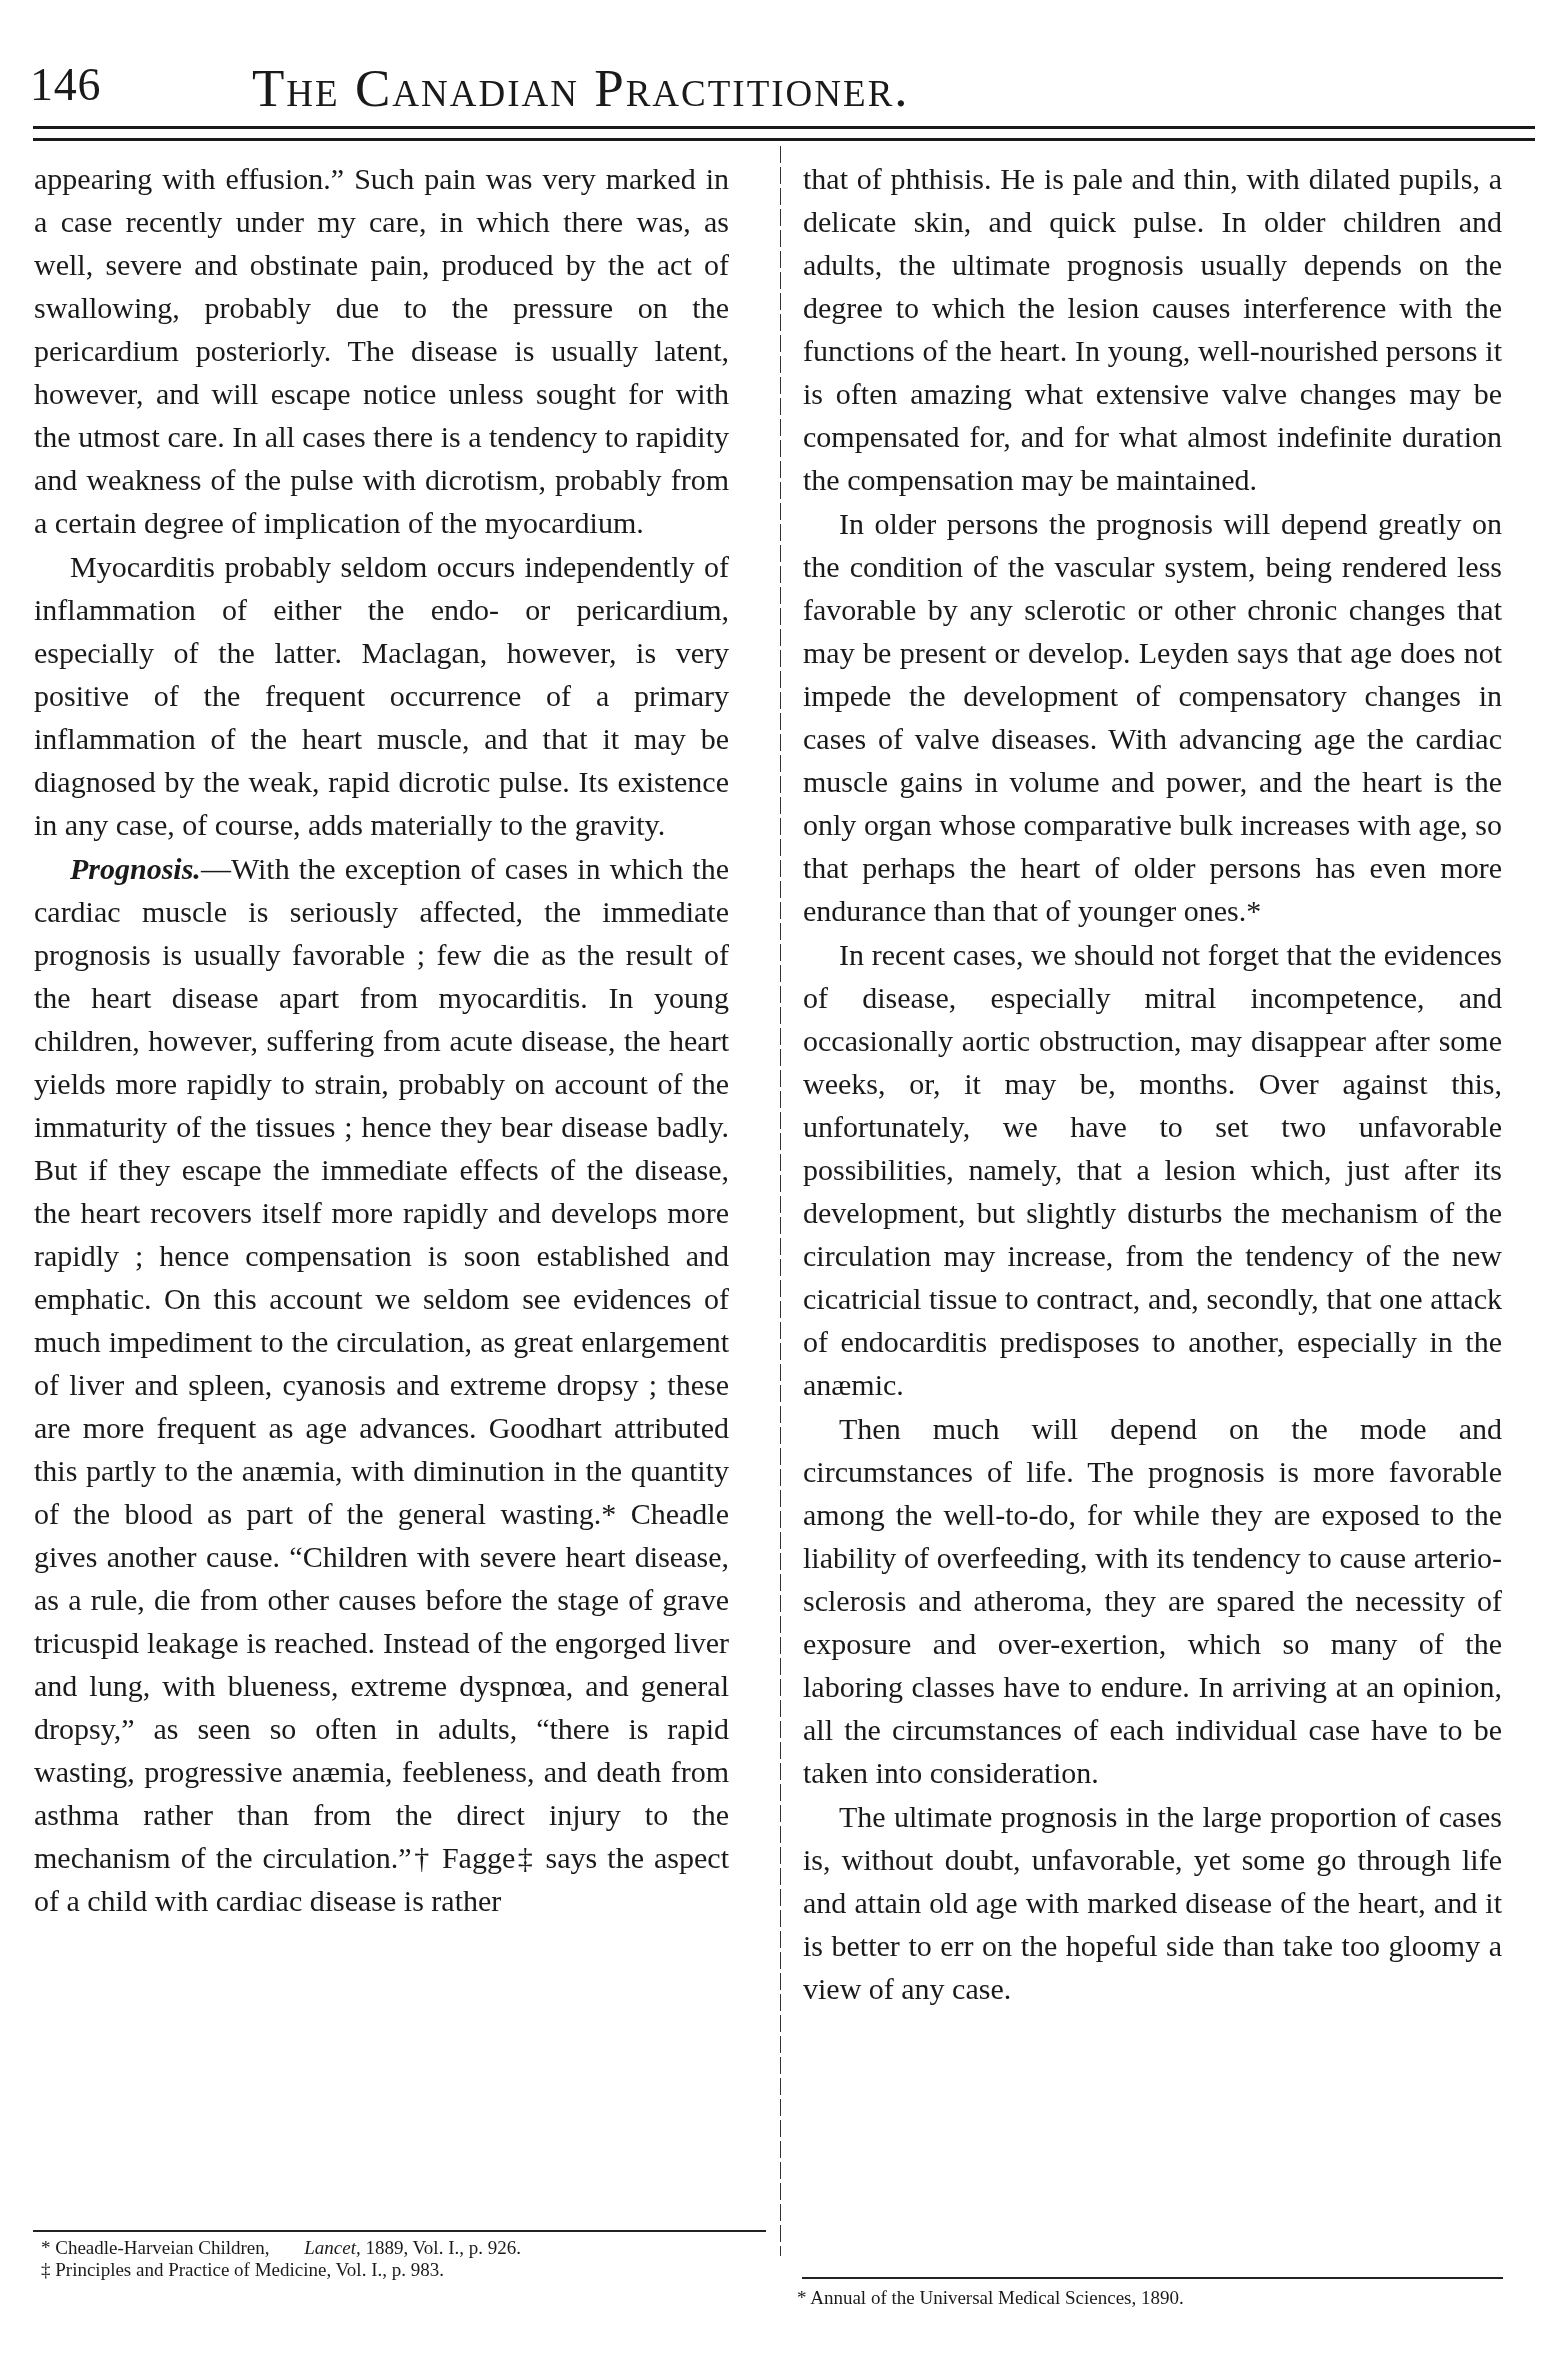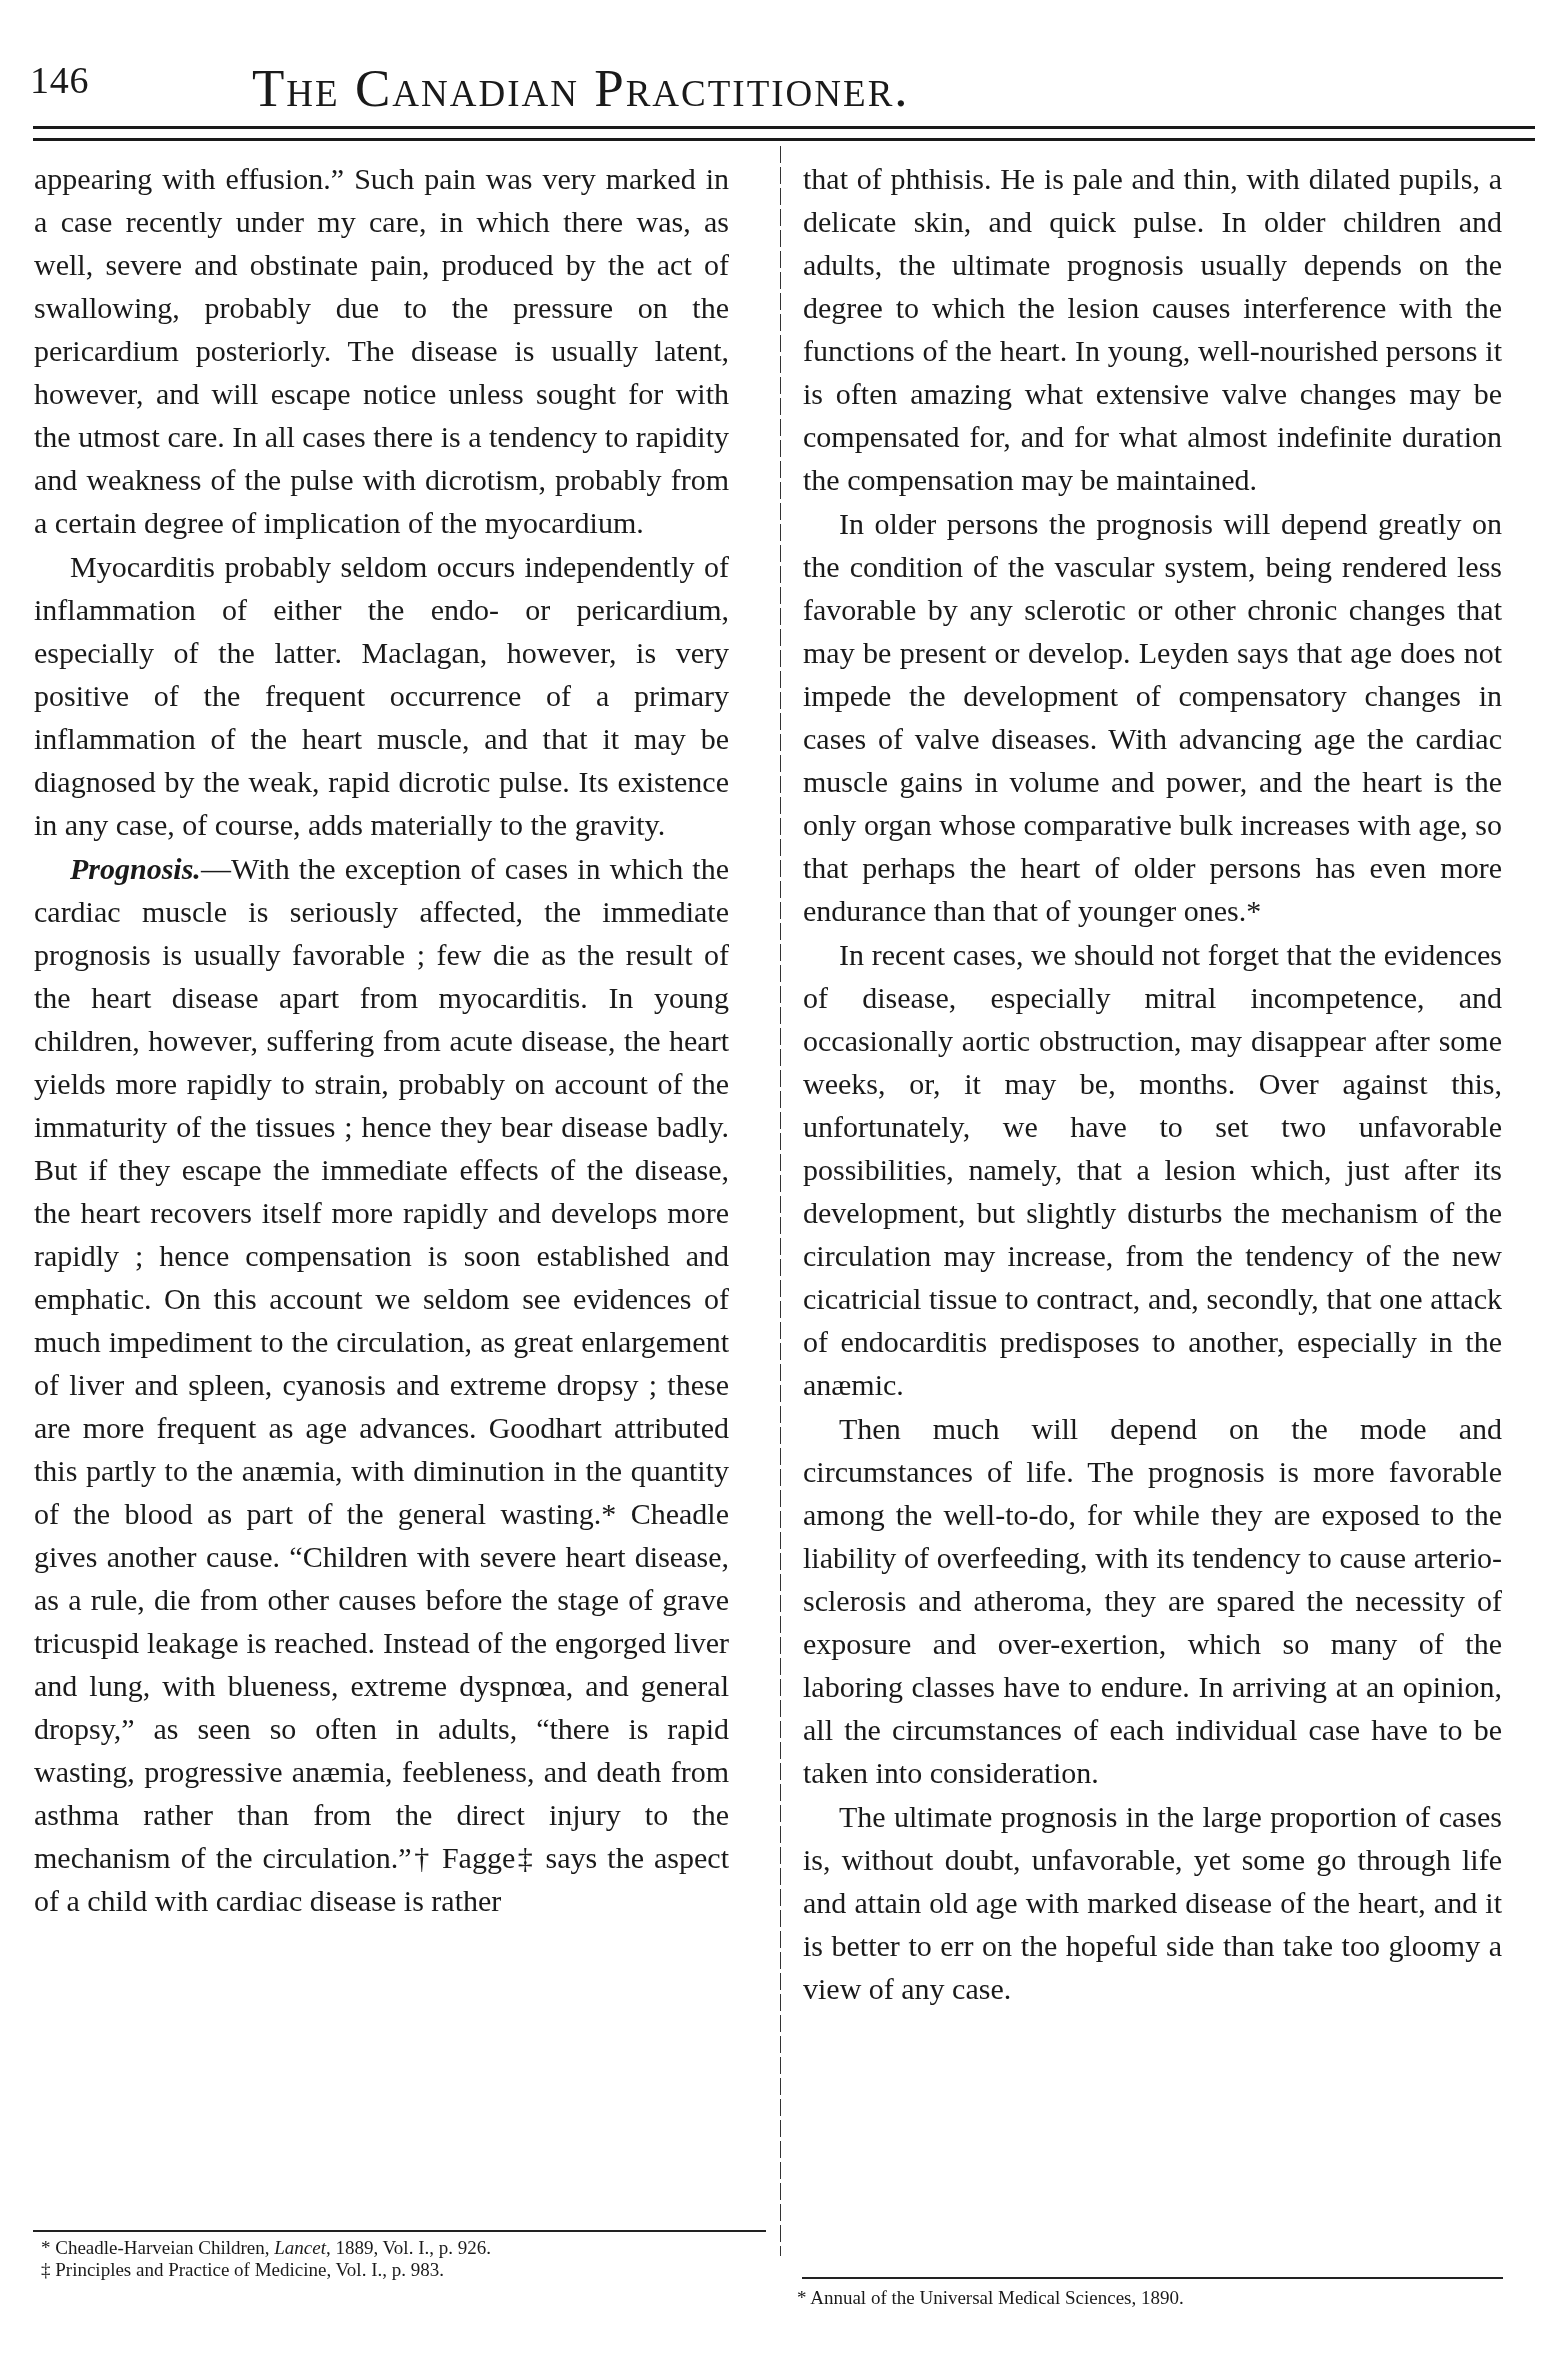--- a/index.html
+++ b/index.html
@@ -1,21 +1,21 @@
 <!DOCTYPE html>
 <html style="font-size:10.5px"><head>
 <meta charset="utf-8">
 <style>
   html, body { margin: 0; padding: 0; background: #ffffff; }
   body {
     width: 1563px; height: 2377px; position: relative; overflow: hidden;
     font-family: "Liberation Serif", "DejaVu Serif", serif; color: #1a1a1a;
   }
   .header { position: absolute; top: 58px; left: 30px; width: 1505px; height: 53px; }
-  .page-number { position: absolute; left: 0; top: 0; font-size: 38px; letter-spacing: 0.7px; }
+  .page-number { position: absolute; left: 0; top: 0; font-size: 46px; letter-spacing: 0.7px; }
   .running-head {
     position: absolute; left: 214px; top: 0; font-size: 53px; font-variant: small-caps;
     letter-spacing: 2px;
     margin-left: 8px;
   }
   .rule { position: absolute; left: 33px; width: 1502px; height: 2.6px; background: #1a1a1a; }
   .rule.r1 { top: 126px; }
   .rule.r2 { top: 138px; }
   .col-divider { position: absolute; left: 780px; top: 146px; width: 1.3px; height: 2110px;
     background: repeating-linear-gradient(#333 0 17px, transparent 17px 21px); }
@@ -29,21 +29,21 @@
   .para.indent { text-indent: 36px; }
   .para .it { font-style: italic; font-weight: bold; }
   .fn-rule { position: absolute; height: 2px; background: #222; }
   .fn-left-rule { left: 33px; top: 2230px; width: 733px; }
   .fn-right-rule { left: 802px; top: 2277px; width: 701px; }
   .footnotes { position: absolute; font-size: 19px; line-height: 22px; }
   .fn-left { left: 41px; top: 2237px; width: 723px; }
   .fn-right { left: 797px; top: 2287px; width: 703px; }
   .fn-item { display: block; white-space: nowrap; }
   .fn-mark { display: inline-block; min-width: 9.2px; }
-  .fn-item .it { font-style: italic; }
+  .fn-item .it { font-style: italic; margin-left: 30px; }
 </style>
 </head>
 <body>
 
 <div class="header">
   <span class="page-number">146</span>
   <span class="running-head">The Canadian Practitioner.</span>
 </div>
 <div class="rule r1"></div>
 <div class="rule r2"></div>

